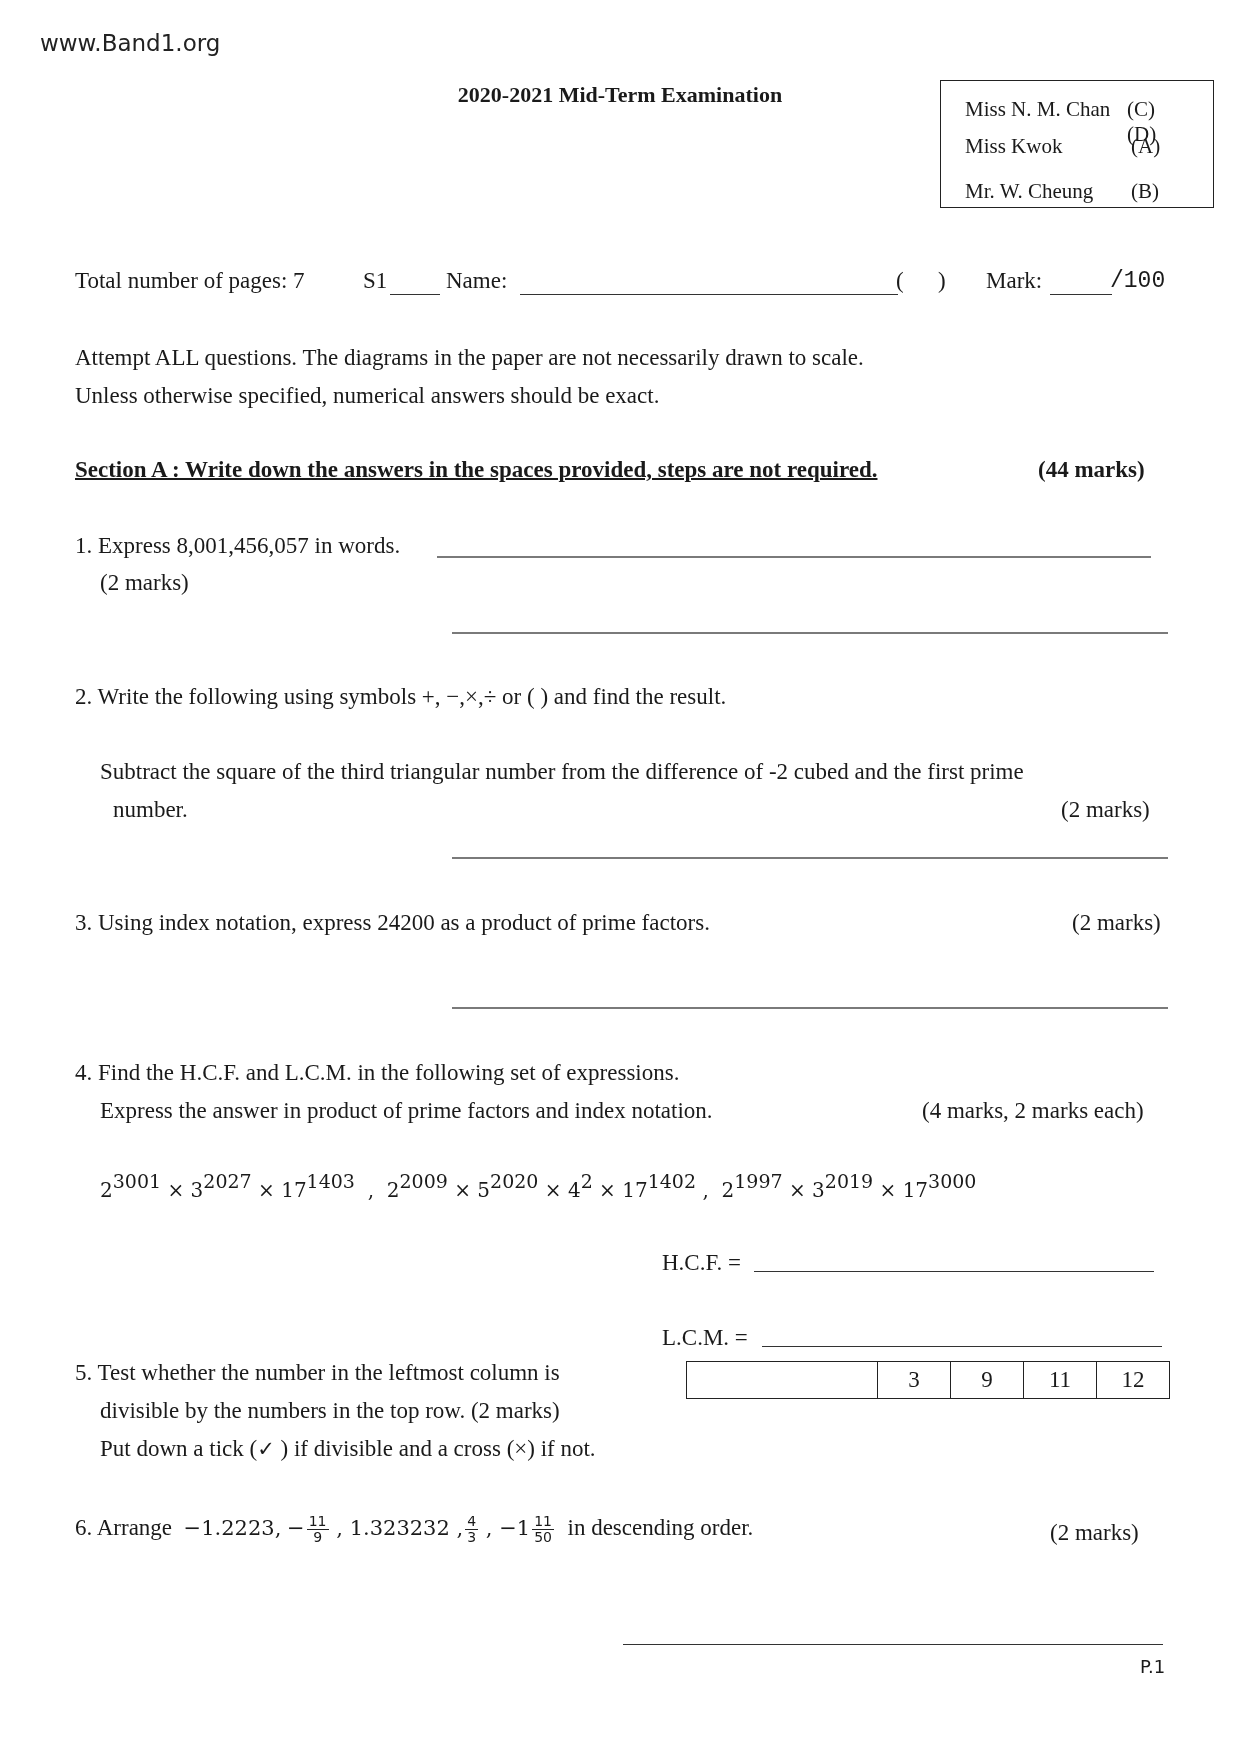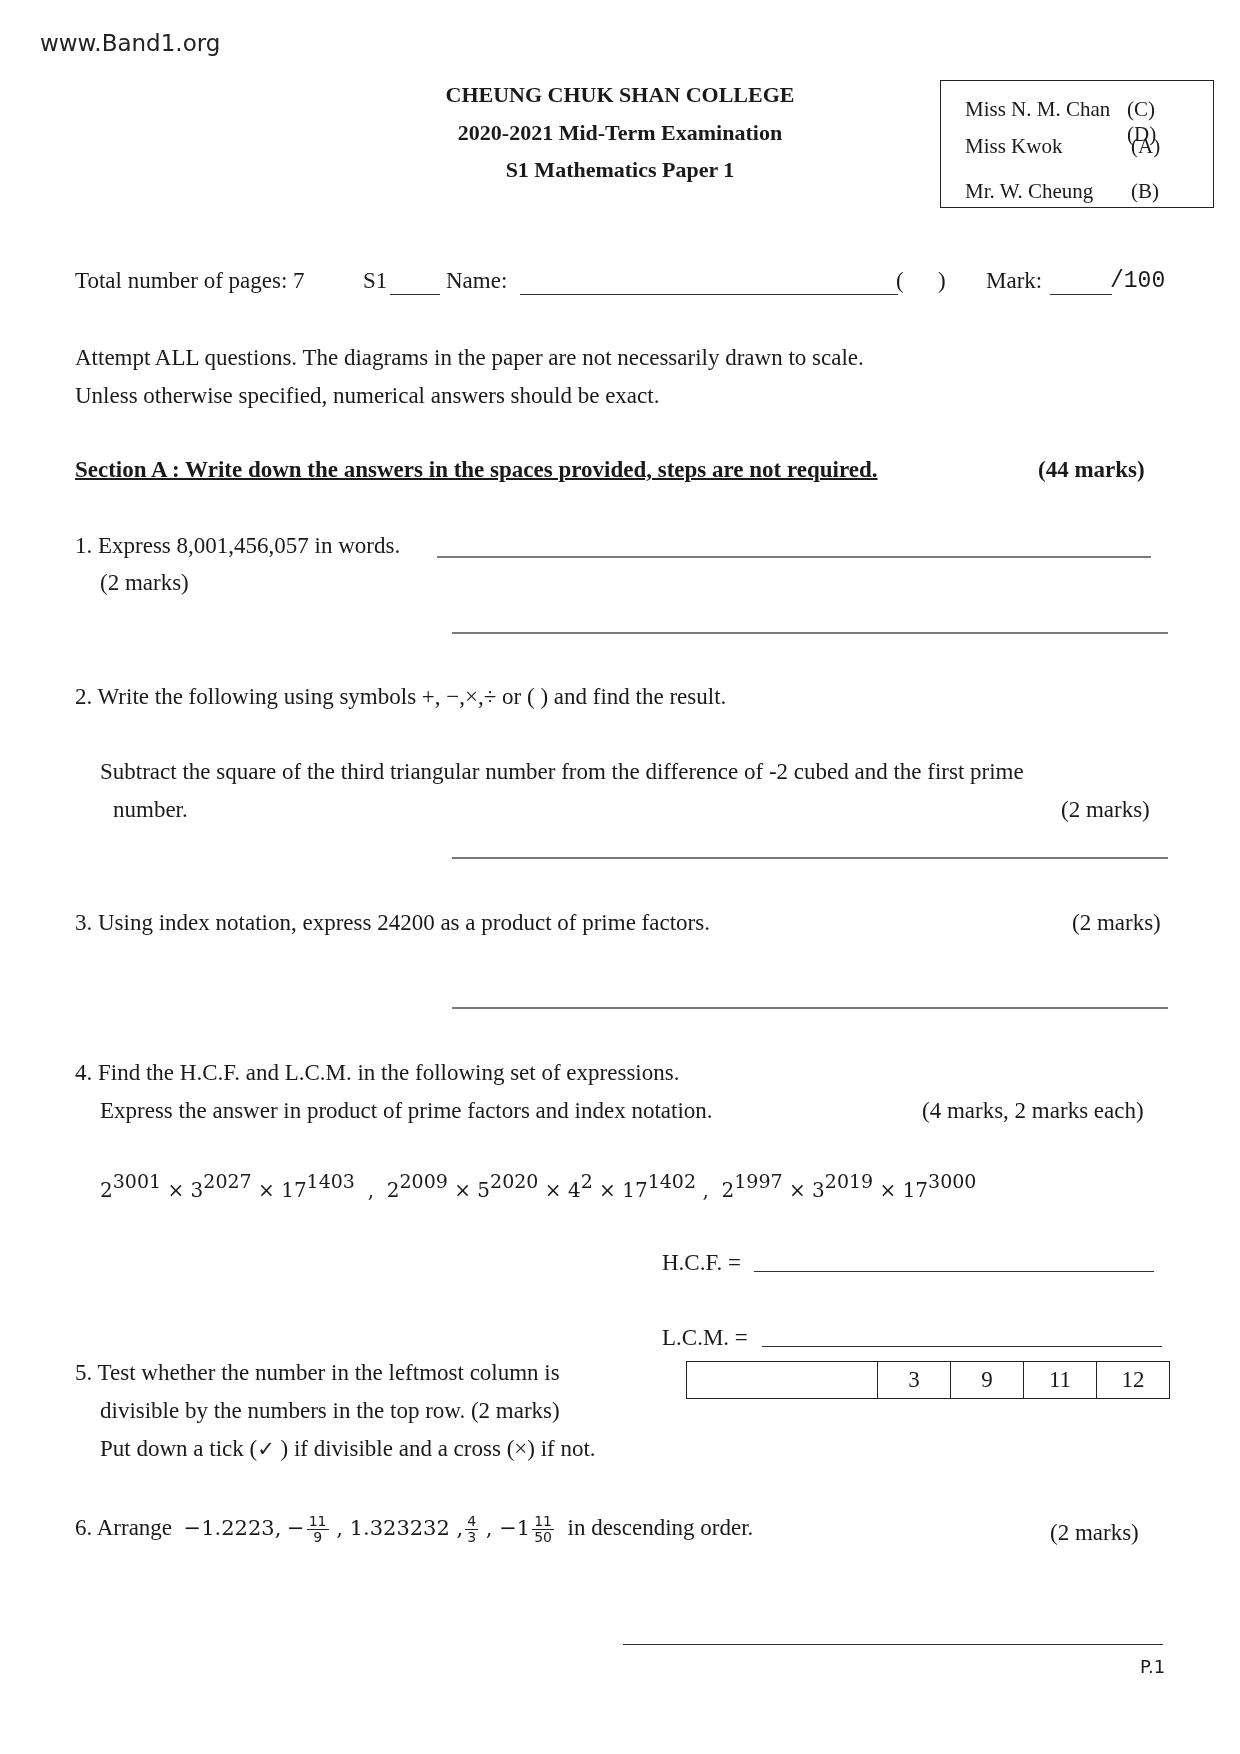--- a/index.html
+++ b/index.html
@@ -28,23 +28,21 @@
     .frac .den { display: block; padding: 0 2px; }
     .q6 { font-size: 23px; white-space: nowrap; }
     .q6 .m { font-family: "DejaVu Serif", serif; font-size: 21px; }
   </style>
 </head>
 <body>
 
 <div class="abs watermark sans">www.Band1.org</div>
 
 <div class="abs header-title">
-  <div>CHEUNG CHUK SHAN COLLEGE</div>
   <div>2020-2021 Mid-Term Examination</div>
-  <div>S1 Mathematics Paper 1</div>
 </div>
 
 <div class="abs teacher-box">
   <div class="teacher-row" style="top:16px;">
     <span>Miss N. M. Chan</span>
     <span class="cls" style="left:162px;">(C)(D)</span>
   </div>
   <div class="teacher-row" style="top:53px;">
     <span>Miss Kwok</span>
     <span class="cls" style="left:166px;">(A)</span>

